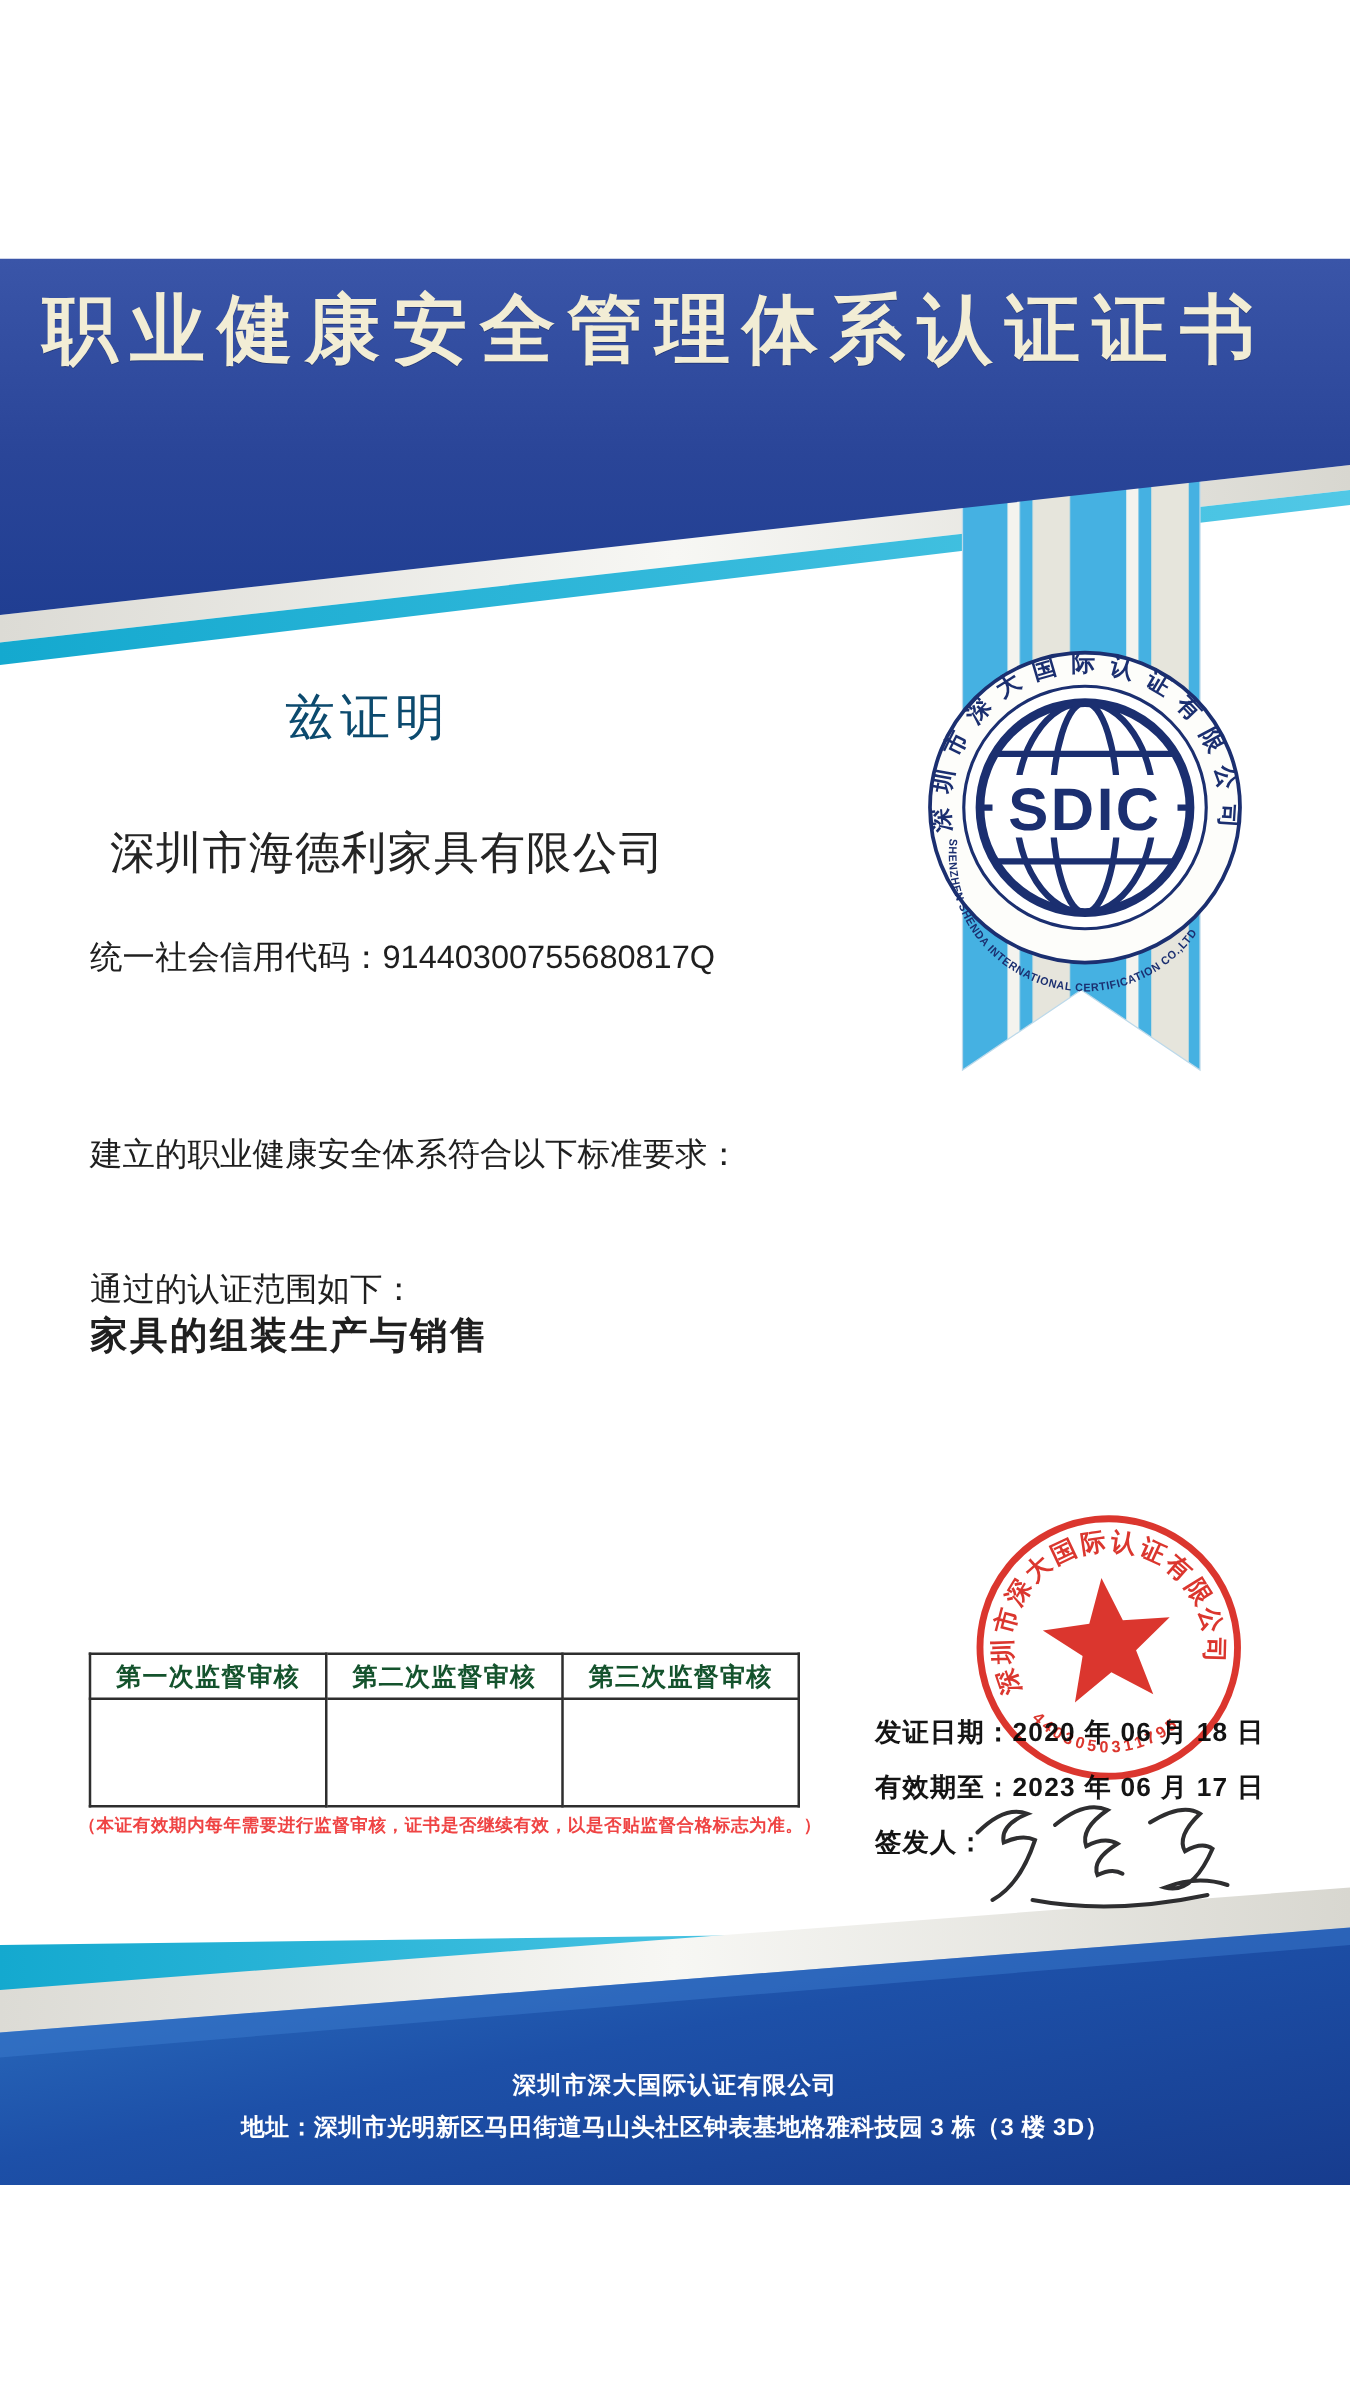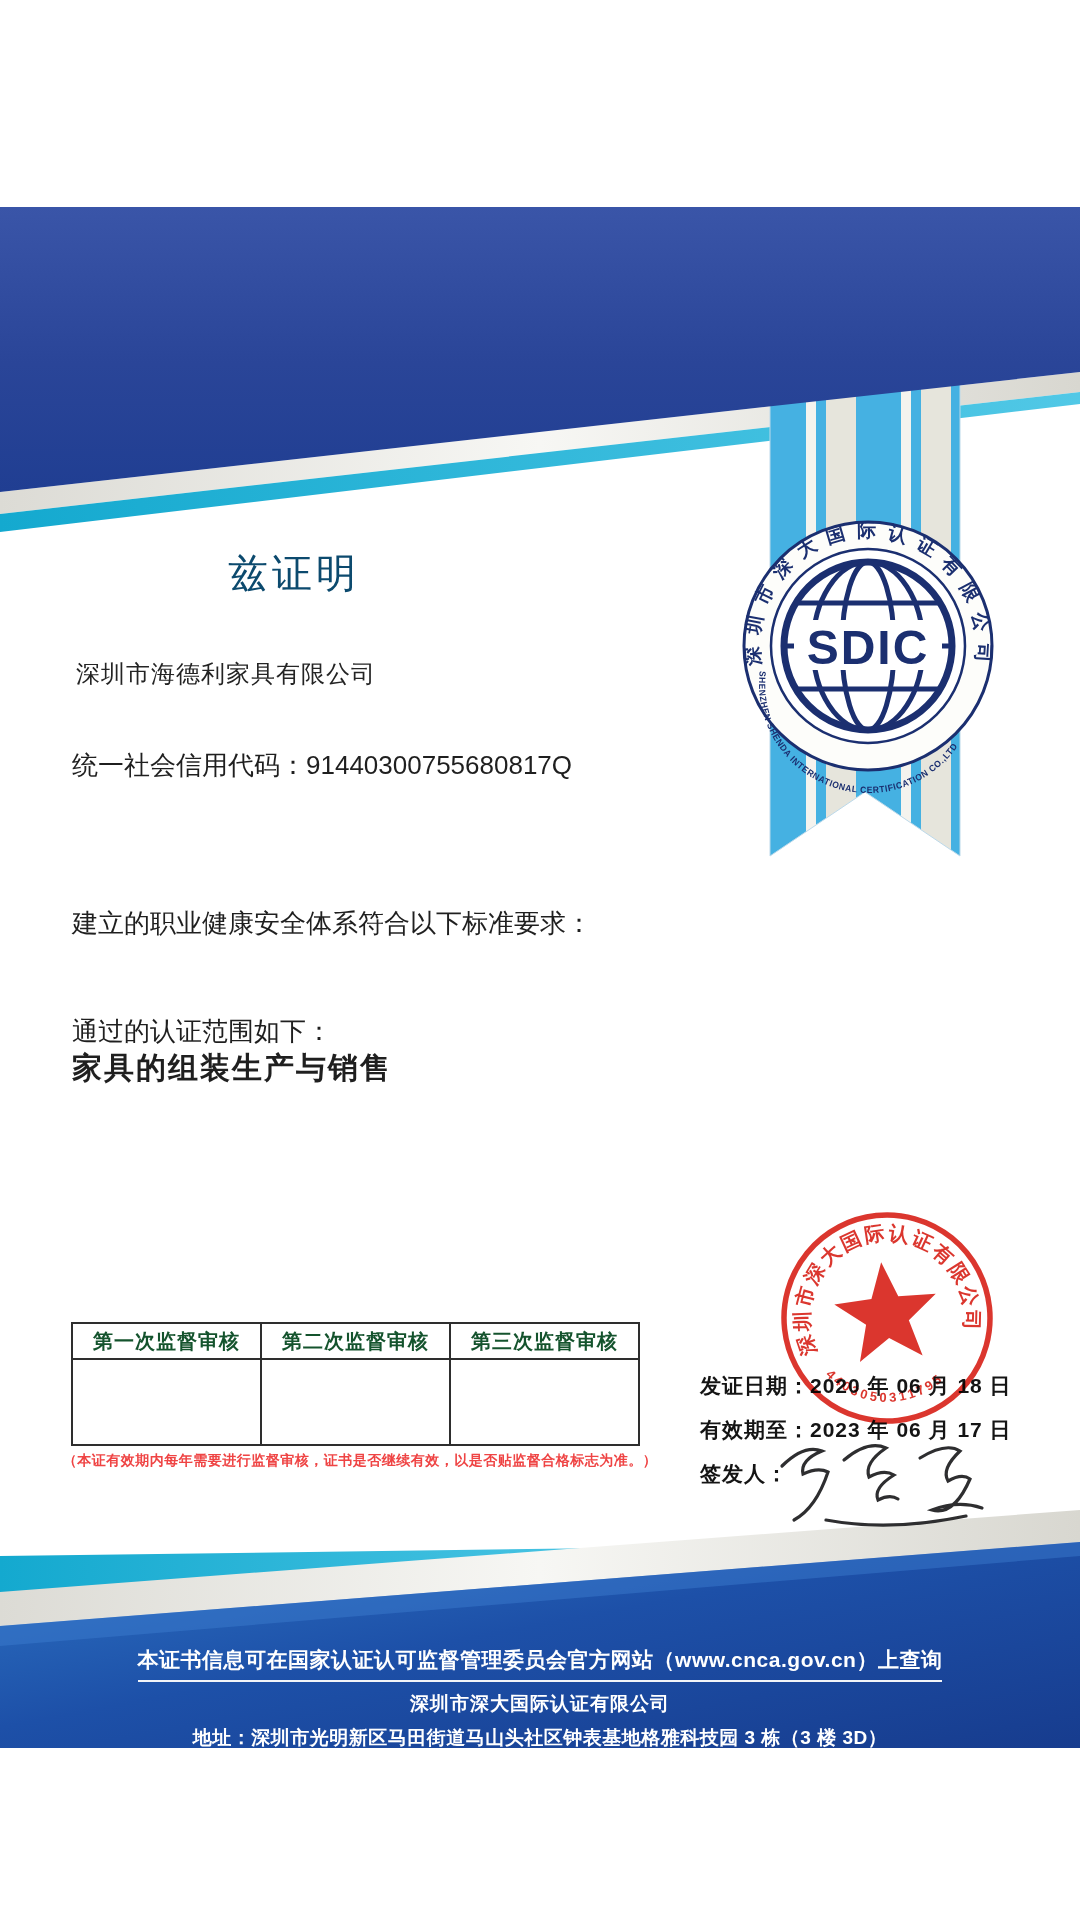--- a/index.html
+++ b/index.html
@@ -13,21 +13,21 @@
     left:34px;top:224px;width:1030px;
     font-family:"Liberation Serif",serif;font-weight:bold;
     font-size:60px;letter-spacing:10px;color:#f2edd5;
     text-shadow:0 1px 0 rgba(0,0,0,.25);white-space:nowrap;
   }
   .cert-no{
     left:42px;top:330px;font-size:25px;color:#eaeffb;letter-spacing:1px;
   }
   
   .certify{left:228px;top:546px;font-size:40px;color:#0c4a6e;letter-spacing:4px;}
-  .company{left:76px;top:658px;font-size:24px;color:#242424;letter-spacing:1px;text-align:right;}
+  .company{left:88px;top:658px;font-size:36px;color:#242424;letter-spacing:1px;text-align:right;}
   .line-credit{left:72px;top:748px;font-size:26px;}
   .line-address{left:72px;top:836px;font-size:26px;}
   .line-std-intro{left:72px;top:906px;font-size:26px;}
   .line-std{left:72px;top:948px;font-size:26px;}
   .line-scope-intro{left:72px;top:1014px;font-size:26px;}
   .line-scope{left:72px;top:1048px;font-size:30px;font-weight:bold;letter-spacing:2px;}
   
   .audit-table{
     left:71px;top:1322px;border-collapse:collapse;table-layout:fixed;
   }
@@ -121,20 +121,21 @@
         <textPath href="#badgeBottomArc" startOffset="6" textLength="290" lengthAdjust="spacingAndGlyphs">SHENZHEN SHENDA INTERNATIONAL CERTIFICATION CO.,LTD</textPath>
       </text>
     </g>
 
     <polygon points="0,1556 690,1547 0,1594" fill="url(#gradTeal)"></polygon>
     <polygon points="0,1592 1080,1510 1080,1542 0,1626" fill="url(#gradSilver)"></polygon>
     <polygon points="0,1626 1080,1542 1080,1748 0,1748" fill="url(#gradFooter)"></polygon>
     <polygon points="0,1626 1080,1542 1080,1556 0,1646" fill="#3f7fd0" opacity="0.45"></polygon>
   </svg>
 
+  <div class="abs cert-title">职业健康安全管理体系认证证书</div>
 
   <div class="abs certify">兹证明</div>
   <div class="abs company">深圳市海德利家具有限公司</div>
   <div class="abs line-credit">统一社会信用代码：91440300755680817Q</div>
   <div class="abs line-std-intro">建立的职业健康安全体系符合以下标准要求：</div>
   <div class="abs line-scope-intro">通过的认证范围如下：</div>
   <div class="abs line-scope">家具的组装生产与销售</div>
 
   <table class="abs audit-table">
     <tbody>
@@ -174,18 +175,17 @@
       <text font-family="Liberation Sans, sans-serif" font-size="20" font-weight="bold" fill="#d8251c">
         <textPath href="#sealTopArc" startOffset="0" textLength="292" lengthAdjust="spacing">深圳市深大国际认证有限公司</textPath>
       </text>
       <text font-family="Liberation Sans, sans-serif" font-size="13" font-weight="bold" fill="#d8251c" letter-spacing="3">
         <textPath href="#sealBottomArc" startOffset="10">4403050311795</textPath>
       </text>
     </g>
   </svg>
 
   <div class="abs footer-text">
-    <div><span class="footer-l1">本证书信息可在国家认证认可监督管理委员会官方网站（www.cnca.gov.cn）上查询</span></div>
     <div class="footer-l2">深圳市深大国际认证有限公司</div>
     <div class="footer-l3">地址：深圳市光明新区马田街道马山头社区钟表基地格雅科技园 3 栋（3 楼 3D）</div>
   </div>
 
 </div>
 
 </body></html>

